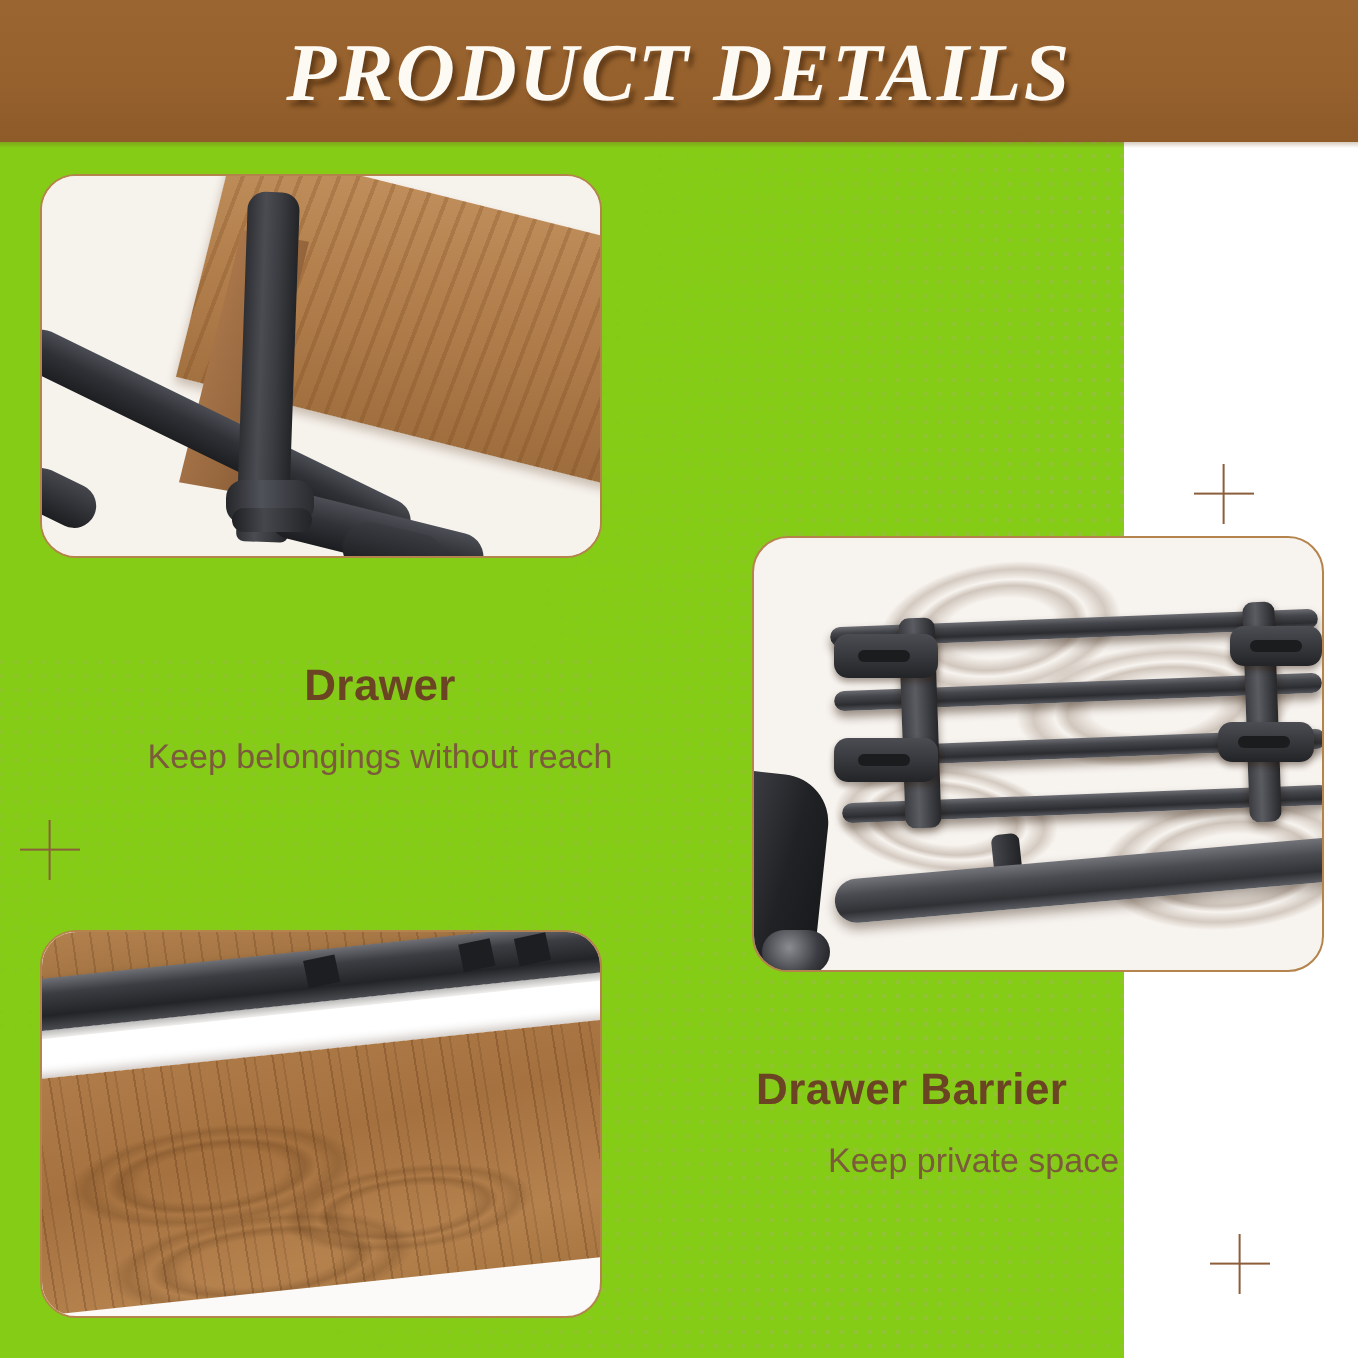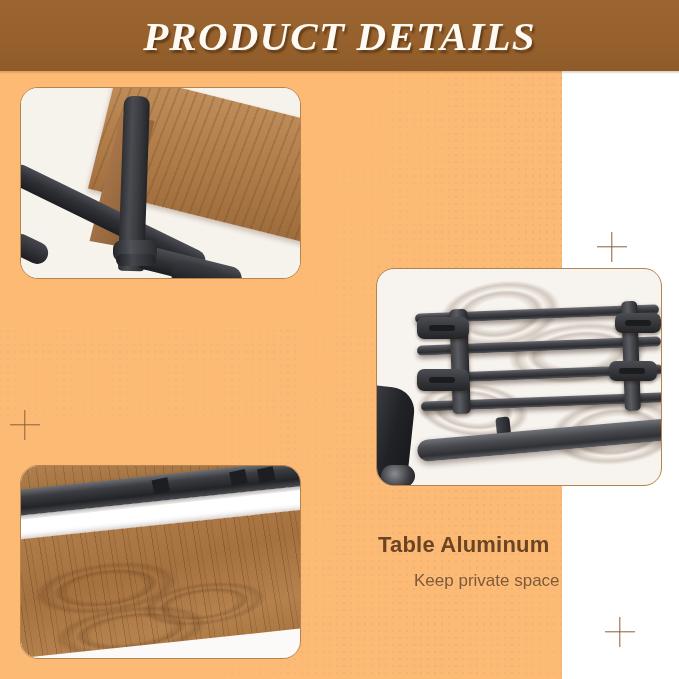--- a/index.html
+++ b/index.html
@@ -4,21 +4,21 @@
 <style>
   * { margin:0; padding:0; box-sizing:border-box; }
   html, body {
     width:679px; height:679px;
     font-family:"Liberation Sans", sans-serif;
     overflow:hidden;
   }
   #page {
     position:relative;
     width:562px; height:679px;
-    background:#fdba74;
+    background:#84cc16;
   }
 
   
   .bg-texture {
     position:absolute; inset:0;
     background-image:
       radial-gradient(circle at 1px 1px, rgba(186,165,140,0.30) 1px, transparent 1.4px);
     background-size:7px 7px;
     -webkit-mask-image:
       linear-gradient(105deg, transparent 0%, transparent 46%, rgba(0,0,0,.55) 62%, rgba(0,0,0,.95) 82%, rgba(0,0,0,.5) 100%);
@@ -347,21 +347,21 @@
       </div>
 
       <div class="p2-crossbar"></div>
       <div class="p2-tube"></div>
       <div class="p2-leg"></div>
       <div class="p2-hinge"></div>
     </div>
   </div>
 
   <div class="txt" id="txt-barrier">
-    <h3>Table Aluminum</h3>
+    <h3>Drawer Barrier</h3>
     <p>Keep private space</p>
   </div>
 
   <div class="frame" id="frame-drawer">
     <div class="photo">
       <div class="p3-bg"></div>
       <div class="p3-woodtop"></div>
       <div class="p3-rail">
         <div class="p3-railtab" style="left:150px;"></div>
         <div class="p3-railtab" style="left:228px;"></div>
@@ -370,19 +370,21 @@
       <div class="p3-white"></div>
       <div class="p3-drawer"></div>
       <div class="p3-dk" id="p3k1"></div>
       <div class="p3-dk" id="p3k2"></div>
       <div class="p3-dk" id="p3k3"></div>
       <div class="p3-whitebot"></div>
     </div>
   </div>
 
   <div class="txt" id="txt-drawer">
+    <h3>Drawer</h3>
+    <p>Keep belongings without reach</p>
   </div>
 
   <div class="plus" id="plus-1"></div>
   <div class="plus" id="plus-2"></div>
   <div class="plus" id="plus-3"></div>
 
 </div>
 
 </body></html>

